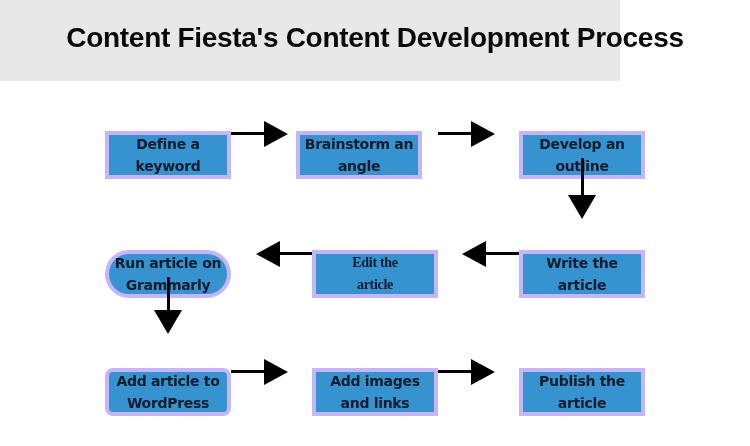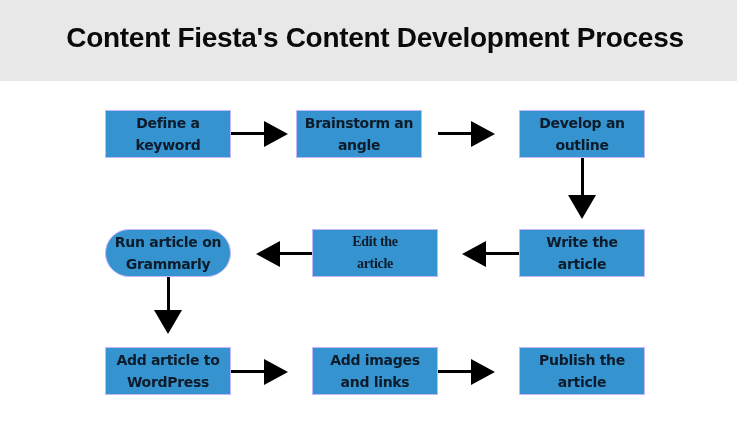--- a/index.html
+++ b/index.html
@@ -2,35 +2,36 @@
 <html><head>
   <meta charset="utf-8">
   <style>
     html, body { margin: 0; padding: 0; }
     body {
       width: 750px; height: 446px; position: relative; overflow: hidden;
       background: #ffffff;
       font-family: "DejaVu Sans", "Liberation Sans", sans-serif;
     }
     .header {
-      position: absolute; left: 0; top: 0; width: 737px; height: 81px;
+      position: absolute; left: 0; top: 0; width: 620px; height: 81px;
       background: #e8e8e8;
     }
     .title {
       position: absolute; left: 0; top: 22px; width: 750px; text-align: center;
       font-family: "Liberation Sans", "DejaVu Sans", sans-serif;
       font-weight: bold; font-size: 28px; color: #0a0a0a; letter-spacing: -0.3px;
     }
     .box {
       position: absolute; width: 126px; height: 48px;
-      background: #3594d0; border: 1px solid #c4b5fd; box-sizing: border-box;
+      background: #3594d0; border: 4px solid #c4b5fd; box-sizing: border-box;
       display: flex; align-items: center; justify-content: center; text-align: center;
       color: #0d1b2a; font-weight: bold; font-size: 14px; line-height: 22px;
       font-family: "DejaVu Sans", sans-serif; letter-spacing: -0.3px;
       white-space: pre-line;
+      margin-top: 21px;
     }
     .arrow { position: absolute; }
     .hline { position: absolute; background: #000; height: 3px; }
     .vline { position: absolute; background: #000; width: 3px; }
     .head-right { position: absolute; width: 0; height: 0;
       border-top: 13px solid transparent; border-bottom: 13px solid transparent; border-left: 24px solid #000; }
     .head-left { position: absolute; width: 0; height: 0;
       border-top: 13px solid transparent; border-bottom: 13px solid transparent; border-right: 24px solid #000; }
     .head-down { position: absolute; width: 0; height: 0;
       border-left: 14px solid transparent; border-right: 14px solid transparent; border-top: 24px solid #000; }
@@ -49,21 +50,21 @@
 <div class="box" style="left:519px; top:110px;">Develop an
 outline</div>
 
 <div class="box" style="left:105px; top:229px;border-radius:24px;">Run article on
 Grammarly</div>
 <div class="box" style="left:312px; top:229px;font-family:Liberation Serif, serif;">Edit the
 article</div>
 <div class="box" style="left:519px; top:229px;">Write the
 article</div>
 
-<div class="box" style="left:105px; top:347px;">Add article to
+<div class="box" style="left:105px; top:347px;border-radius:8px;">Add article to
 WordPress</div>
 <div class="box" style="left:312px; top:347px;">Add images
 and links</div>
 <div class="box" style="left:519px; top:347px;">Publish the
 article</div>
 
 <div class="arrow">
   <div class="hline" style="left:231px; top:132px; width:36px;"></div>
   <div class="head-right" style="left:264px; top:121px;"></div>
 </div>

